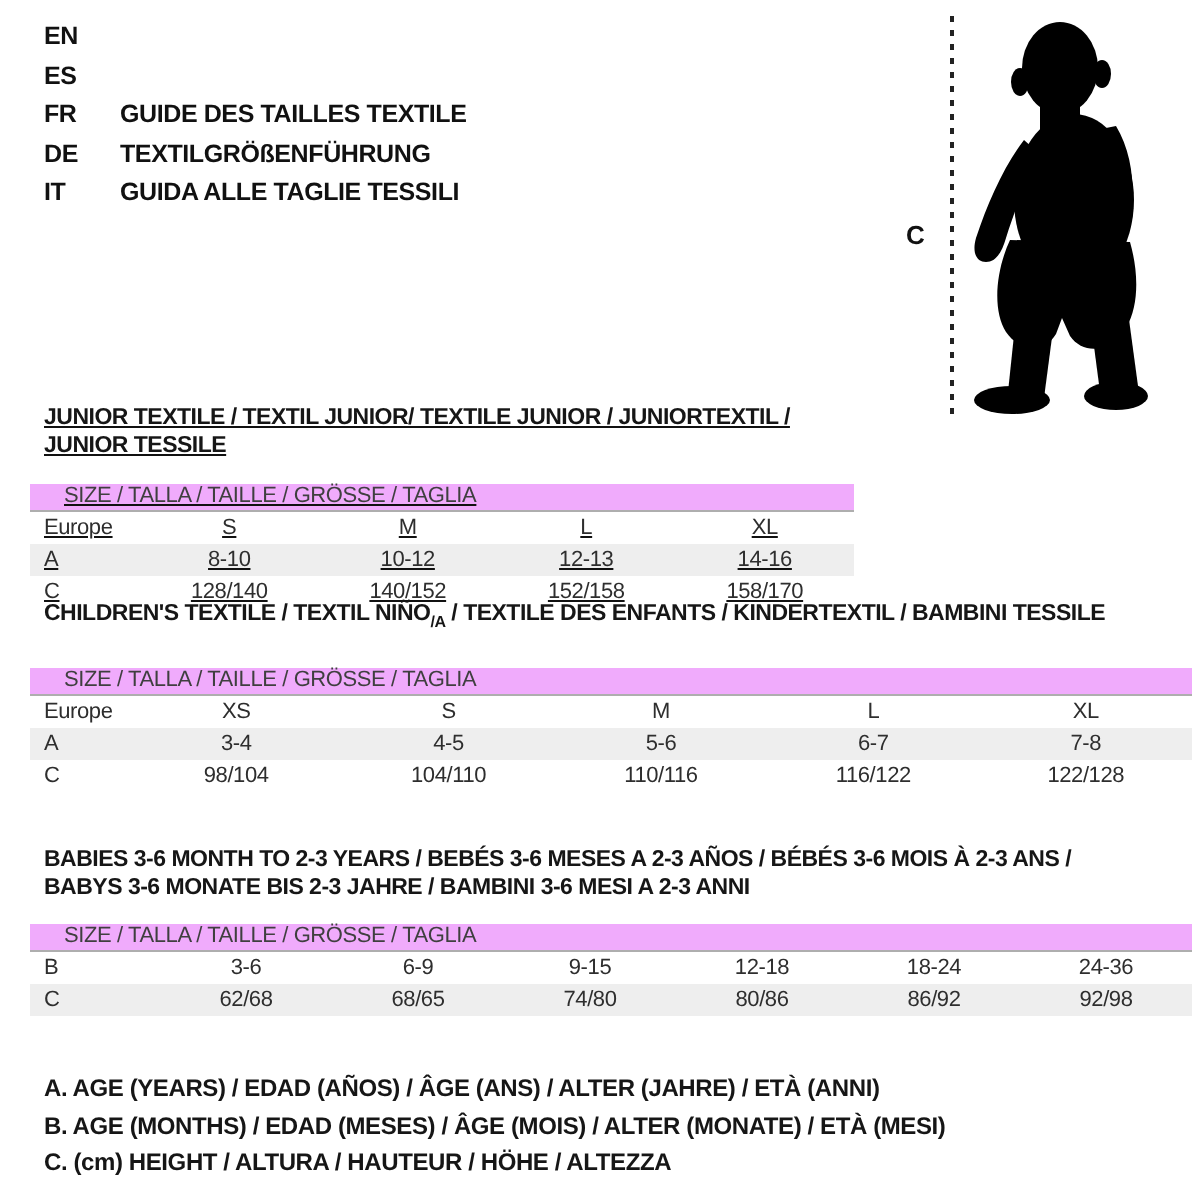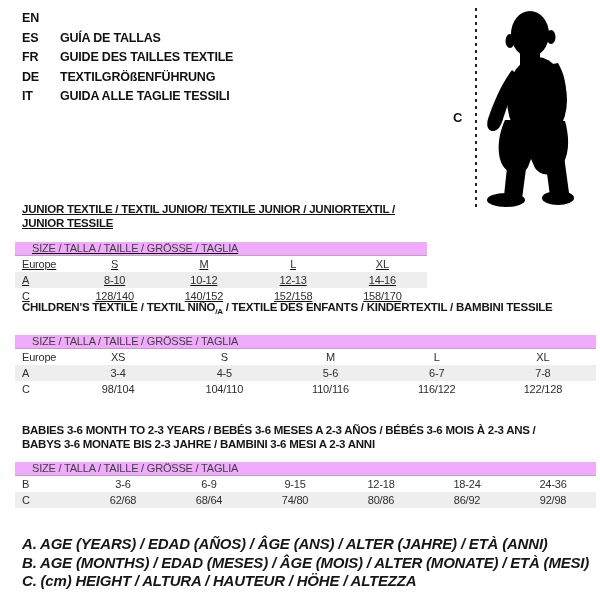--- a/index.html
+++ b/index.html
@@ -30,34 +30,33 @@
   table{width:100%;border-collapse:collapse;table-layout:fixed;font-size:11px;color:#2e2e2e;}
   td{height:16px;line-height:16px;padding:0;text-align:center;letter-spacing:-0.2px;
      white-space:nowrap;overflow:hidden;}
   td:first-child{text-align:left;padding-left:7px;}
   tr:nth-child(even) td{background:#eeeeee;}
   .t1 col.lbl{width:55px;}
   .t2 col.lbl{width:50px;}
   .t3 col.lbl{width:65px;}
   
   .notes{position:absolute;top:535px;left:22px;list-style:none;margin:0;padding:0;
-         font-weight:bold;font-size:15px;line-height:18.5px;letter-spacing:-0.2px;color:#161616;font-style:italic;}
+         font-weight:bold;font-size:12px;line-height:18.5px;letter-spacing:-0.2px;color:#161616;}
 </style>
 </head>
 <body>
 
 <div class="page">
 
   <ul class="langs">
     <li>
       <span class="code">EN</span>
     </li>
     <li>
       <span class="code">ES</span>
-      <span class="title">GUÍA DE TALLAS</span>
     </li>
     <li>
       <span class="code">FR</span>
       <span class="title">GUIDE DES TAILLES TEXTILE</span>
     </li>
     <li>
       <span class="code">DE</span>
       <span class="title">TEXTILGRÖßENFÜHRUNG</span>
     </li>
     <li>
@@ -187,21 +186,21 @@
         <td>3-6</td>
         <td>6-9</td>
         <td>9-15</td>
         <td>12-18</td>
         <td>18-24</td>
         <td>24-36</td>
       </tr>
       <tr>
         <td>C</td>
         <td>62/68</td>
-        <td>68/64</td>
+        <td>68/65</td>
         <td>74/80</td>
         <td>80/86</td>
         <td>86/92</td>
         <td>92/98</td>
       </tr>
     </tbody>
       </table>
   </section>
 
   <ul class="notes">

